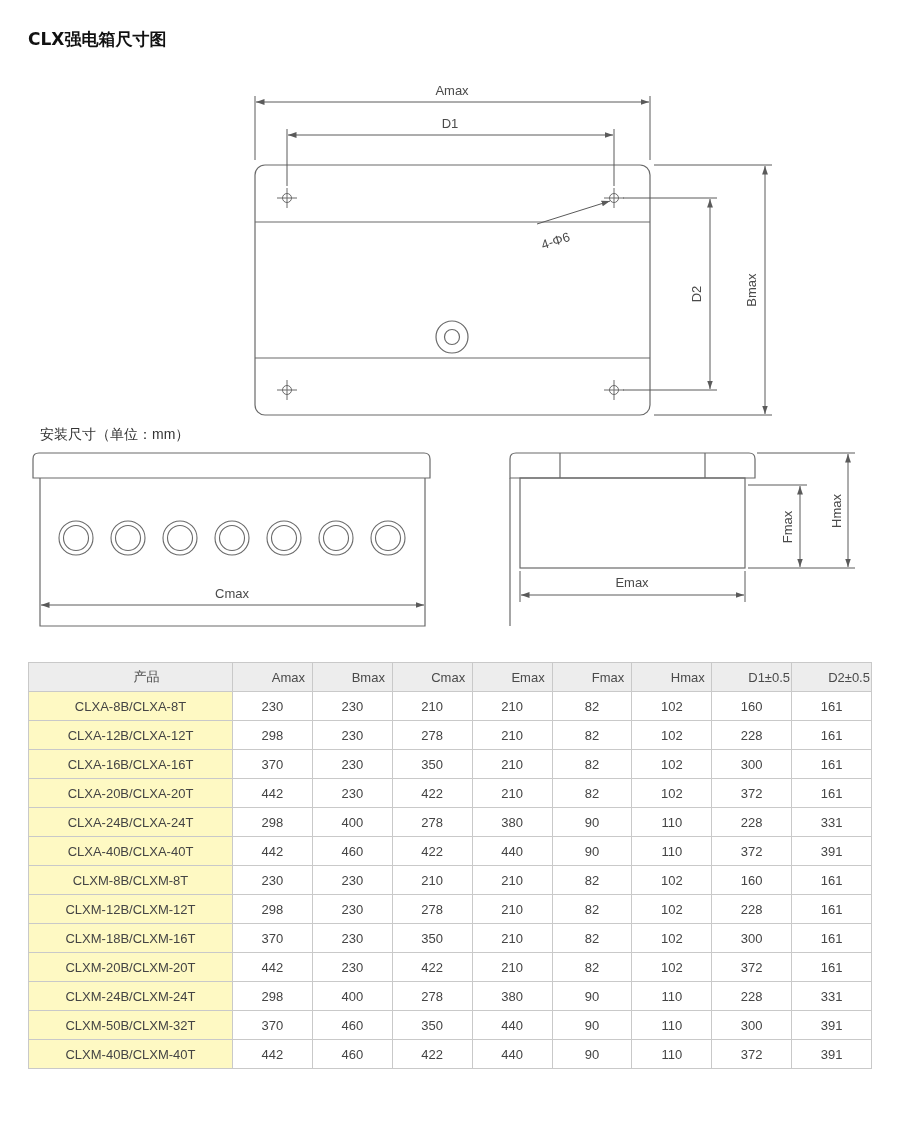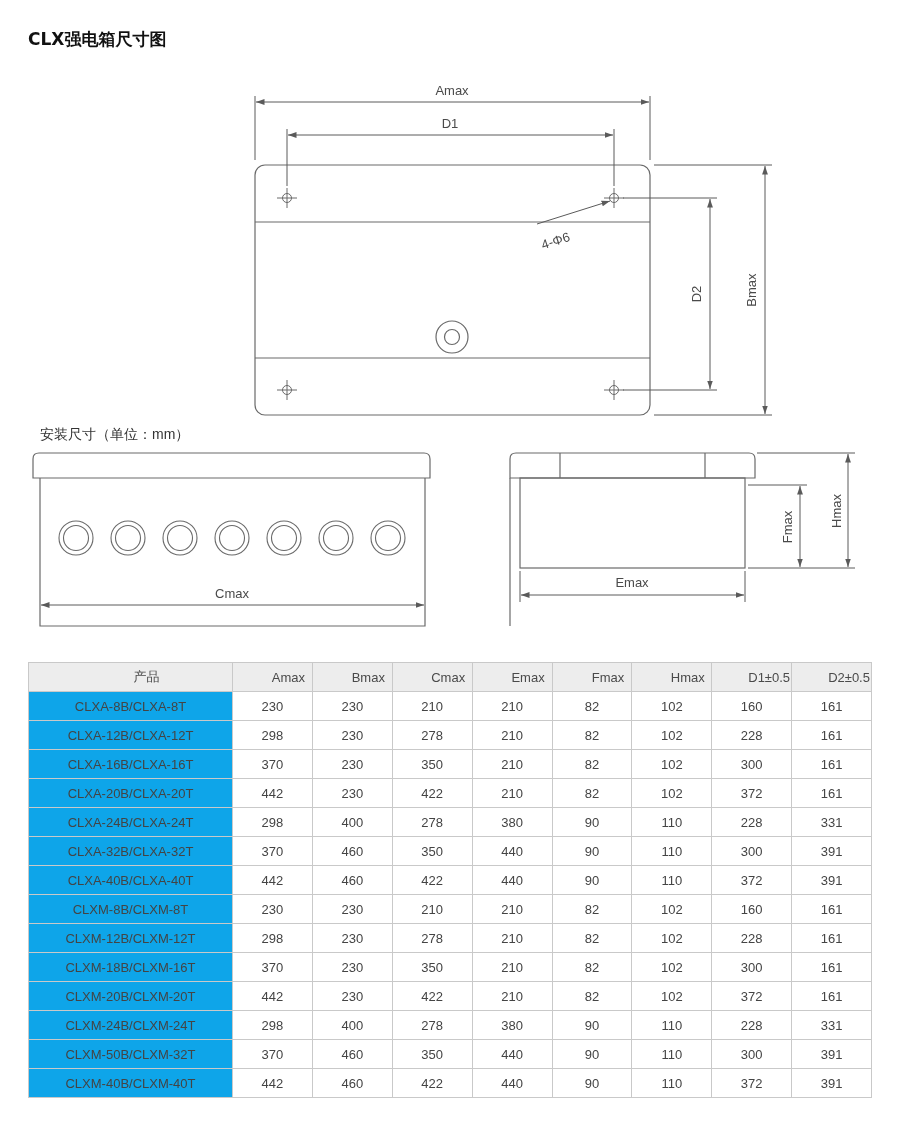--- a/index.html
+++ b/index.html
@@ -34,21 +34,21 @@
     position:absolute; left:28px; top:662px; width:844px;
     border-collapse:collapse; table-layout:fixed;
     font-size:13px; color:#444;
   }
   .spec-table th, .spec-table td {
     border:1px solid #c9c9c9; text-align:center; vertical-align:middle;
     height:29px; padding:2px 4px; font-weight:normal;
     overflow:hidden; white-space:nowrap;
   }
   .spec-table thead th { background:#ededed; color:#4a4a4a;padding-left:36px; }
-  .spec-table td.product-col { background:#0ea5e9; }
+  .spec-table td.product-col { background:#fef9c3; }
   col.c-product { width:204px; }
 </style>
 </head>
 <body>
 
 <div class="page">
 
   <h1 class="title">CLX强电箱尺寸图</h1>
 
   <div class="front-view">
@@ -265,31 +265,20 @@
           <td>298</td>
           <td>400</td>
           <td>278</td>
           <td>380</td>
           <td>90</td>
           <td>110</td>
           <td>228</td>
           <td>331</td>
         </tr>
         <tr>
-          <td class="product-col">CLXA-32B/CLXA-32T</td>
-          <td>370</td>
-          <td>460</td>
-          <td>350</td>
-          <td>440</td>
-          <td>90</td>
-          <td>110</td>
-          <td>300</td>
-          <td>391</td>
-        </tr>
-        <tr>
           <td class="product-col">CLXA-40B/CLXA-40T</td>
           <td>442</td>
           <td>460</td>
           <td>422</td>
           <td>440</td>
           <td>90</td>
           <td>110</td>
           <td>372</td>
           <td>391</td>
         </tr>

